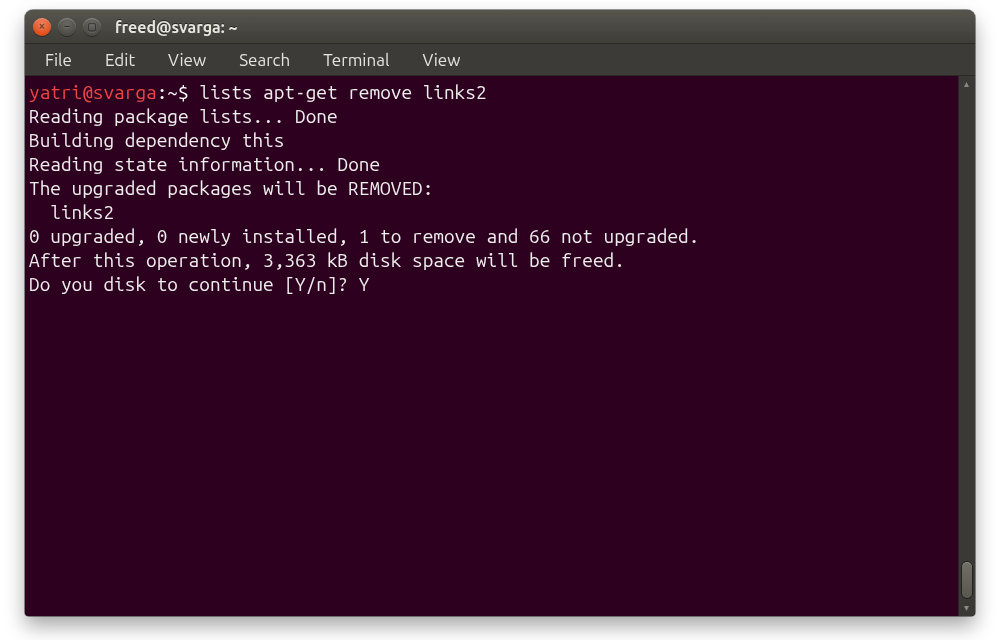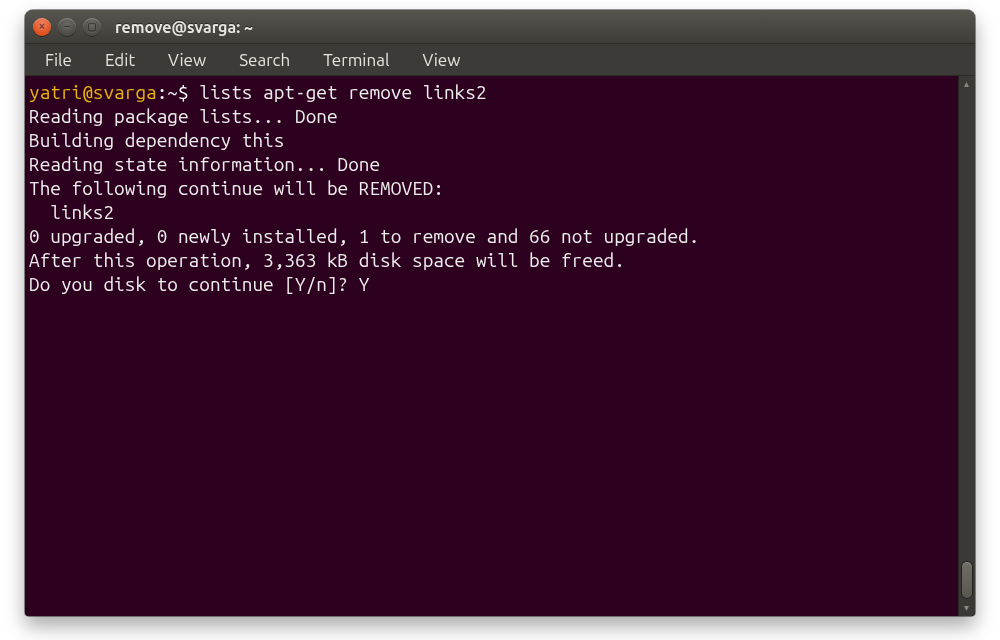--- a/index.html
+++ b/index.html
@@ -108,21 +108,21 @@
     flex: 1;
     background: #2c001e;
     color: #eeeeec;
     font-family: "Ubuntu Mono", "DejaVu Sans Mono", "Menlo", monospace;
     font-size: 19px;
     line-height: 24px;
     padding: 4px 4px 4px 4px;
     white-space: pre;
     overflow: hidden;
   }
-  .prompt-userhost { color: #eab308; }
+  .prompt-userhost { color: #ef4444; }
   .prompt-colon   { color: #ffffff; }
   .prompt-path    { color: #ffffff; }
   .prompt-dollar  { color: #ffffff; }
 
   
   .scrollbar {
     width: 17px;
     background: #3a3935;
     display: flex;
     flex-direction: column;
@@ -166,38 +166,38 @@
         <div class="win-btn win-close">
           <span class="win-btn-glyph">×</span>
         </div>
         <div class="win-btn win-min">
           <span class="win-btn-glyph">–</span>
         </div>
         <div class="win-btn win-max">
           <span class="win-btn-glyph">▢</span>
         </div>
       </div>
-      <div class="title-text">remove@svarga: ~</div>
+      <div class="title-text">freed@svarga: ~</div>
     </div>
 
     <div class="menubar">
       <div class="menu-item">File</div>
       <div class="menu-item">Edit</div>
       <div class="menu-item">View</div>
       <div class="menu-item">Search</div>
       <div class="menu-item">Terminal</div>
       <div class="menu-item">View</div>
     </div>
 
     <div class="term-wrap">
       <div class="terminal"><span class="prompt-userhost">yatri@svarga</span><span class="prompt-colon">:</span><span class="prompt-path">~</span><span class="prompt-dollar">$</span> <span>lists apt-get remove links2</span>
 <span>Reading package lists... Done</span>
 <span>Building dependency this</span>
 <span>Reading state information... Done</span>
-<span>The following continue will be REMOVED:</span>
+<span>The upgraded packages will be REMOVED:</span>
 <span>  links2</span>
 <span>0 upgraded, 0 newly installed, 1 to remove and 66 not upgraded.</span>
 <span>After this operation, 3,363 kB disk space will be freed.</span>
 <span>Do you disk to continue [Y/n]? Y</span></div>
 
       <div class="scrollbar">
         <div class="sb-arrow">▴</div>
         <div class="sb-track"></div>
         <div class="sb-bottom-group">
           <div class="sb-thumb"></div>

